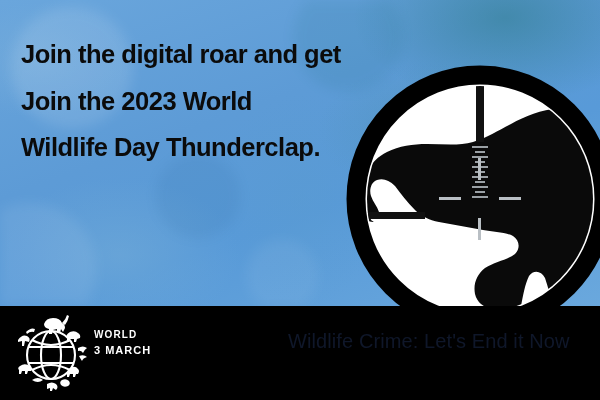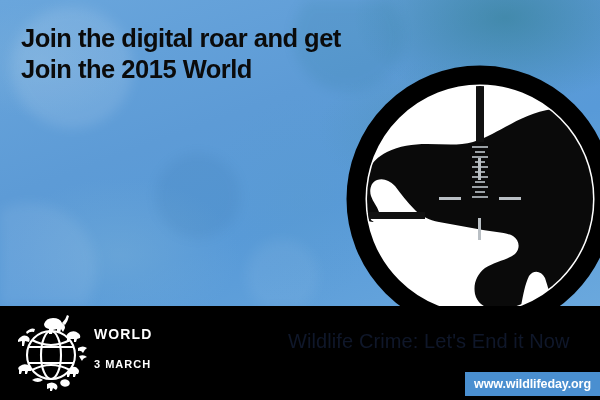--- a/index.html
+++ b/index.html
@@ -60,21 +60,21 @@
     position: absolute;
     left: 21px;
     top: 23px;
     width: 352px;
     color: #0b0b0b;
     font-size: 25.5px;
     font-weight: bold;
     line-height: 30.5px;
     letter-spacing: -0.5px;
   }
-  .headline .ln { display: block; white-space: nowrap; }
+  .headline .ln { display: block; white-space: nowrap; margin-top: 16px; }
 
   
   .bottombar {
     position: absolute;
     left: 0;
     top: 306px;
     width: 600px;
     height: 94px;
     background: #000;
   }
@@ -91,32 +91,32 @@
 
   .logo-text {
     position: absolute;
     left: 94px;
     top: 327px;
     color: #fff;
   }
   .logo-text .l1,
   .logo-text .l2 {
     display: block;
-    font-size: 14px;
+    font-size: 10px;
     font-weight: bold;
     letter-spacing: 1.1px;
     line-height: 15.5px;
   }
   .logo-text .l3 {
     display: block;
     font-size: 11px;
     font-weight: bold;
     letter-spacing: 1px;
     line-height: 15px;
-    margin-top: 14px;
+    margin-top: 0;
   }
 
   .tagline {
     position: absolute;
     left: 288px;
     top: 330px;
     color: #0f172a;
     font-size: 20px;
     font-weight: 300;
     letter-spacing: 0.1px;
@@ -225,21 +225,22 @@
           <rect x="135" y="156" width="3" height="22"></rect>
           <rect x="96" y="135" width="22" height="3"></rect>
           <rect x="156" y="135" width="22" height="3"></rect>
         </g>
       </g>
     </svg>
   </div>
 
   <div class="headline">
     <span class="ln">Join the digital roar and get</span>
-    <span class="ln">Join the 2015 World</span>
+    <span class="ln">Join the 2023 World</span>
+    <span class="ln">Wildlife Day Thunderclap.</span>
   </div>
 
   <div class="bottombar"></div>
 
   <div class="logo">
     <svg width="78" height="86" viewBox="0 0 78 86" xmlns="http://www.w3.org/2000/svg">
       <g fill="none" stroke="#ffffff" stroke-width="2.1">
         <circle cx="39" cy="45" r="24"></circle>
         <ellipse cx="39" cy="45" rx="10" ry="24"></ellipse>
         <path d="M16 37 H62"></path>
@@ -273,15 +274,14 @@
     </svg>
   </div>
 
   <div class="logo-text">
     <span class="l1">WORLD</span>
     <span class="l3">3 MARCH</span>
   </div>
 
   <div class="tagline">Wildlife Crime: Let's End it Now</div>
 
-  <div class="urlbtn">www.wildlifeday.org</div>
 
 </div>
 
 </body></html>

